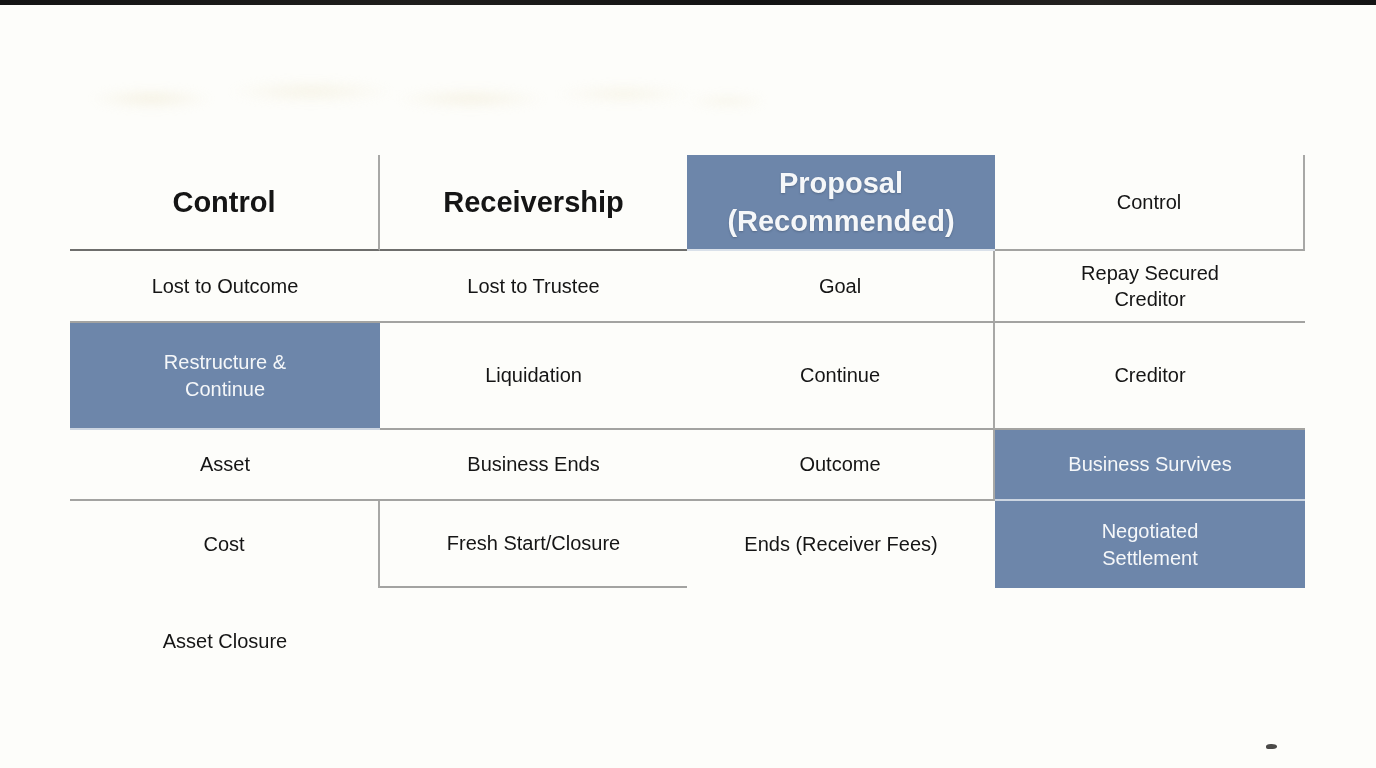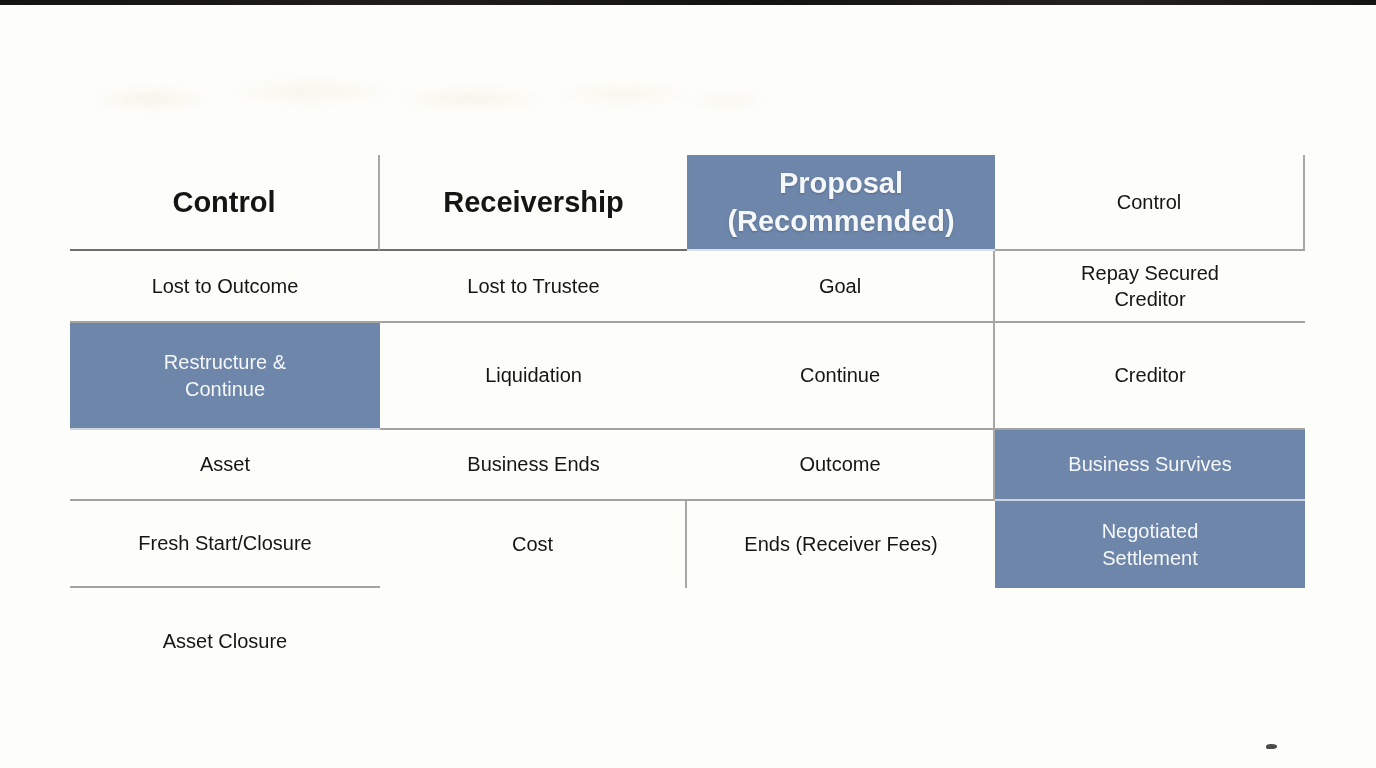--- a/index.html
+++ b/index.html
@@ -111,22 +111,22 @@
 Continue</div>
   <div class="cell body-row">Liquidation</div>
 
   <div class="cell col-1 body-row">Continue</div>
   <div class="cell body-row">Creditor</div>
   <div class="cell body-row">Asset</div>
 
   <div class="cell body-row">Business Ends</div>
   <div class="cell col-1 body-row">Outcome</div>
   <div class="cell hl body-row">Business Survives</div>
+  <div class="cell col-1 last-row">Cost</div>
+
   <div class="cell body-row">Fresh Start/Closure</div>
-
-  <div class="cell col-1 last-row">Cost</div>
   <div class="cell last-row">Ends (Receiver Fees)</div>
   <div class="cell hl last-row">Negotiated
 Settlement</div>
   <div class="cell last-row">Asset Closure</div>
 </div>
 
 <div class="corner-mark"></div>
 
 </body></html>

